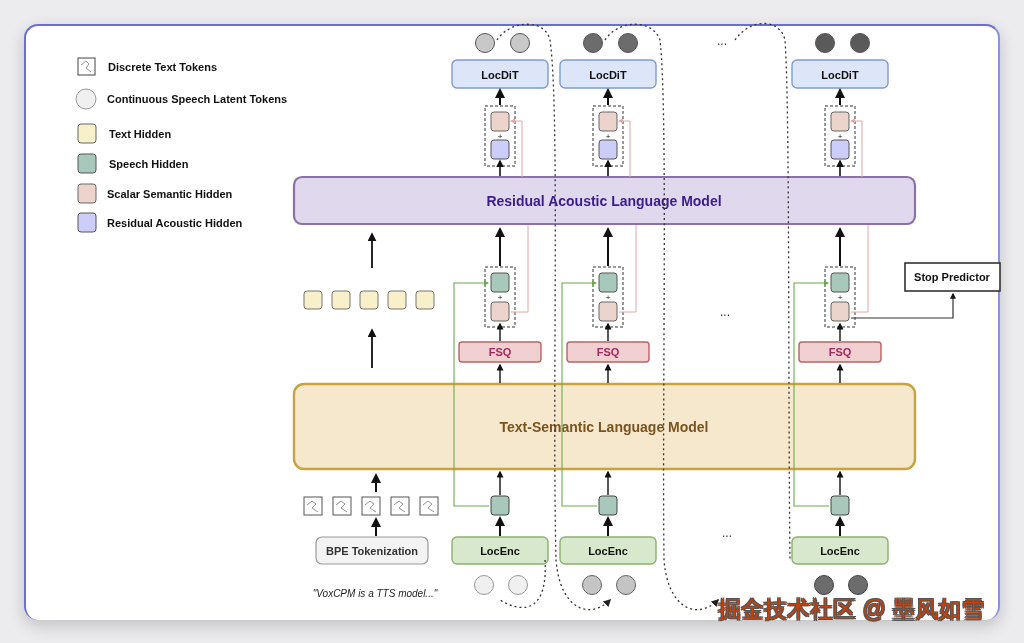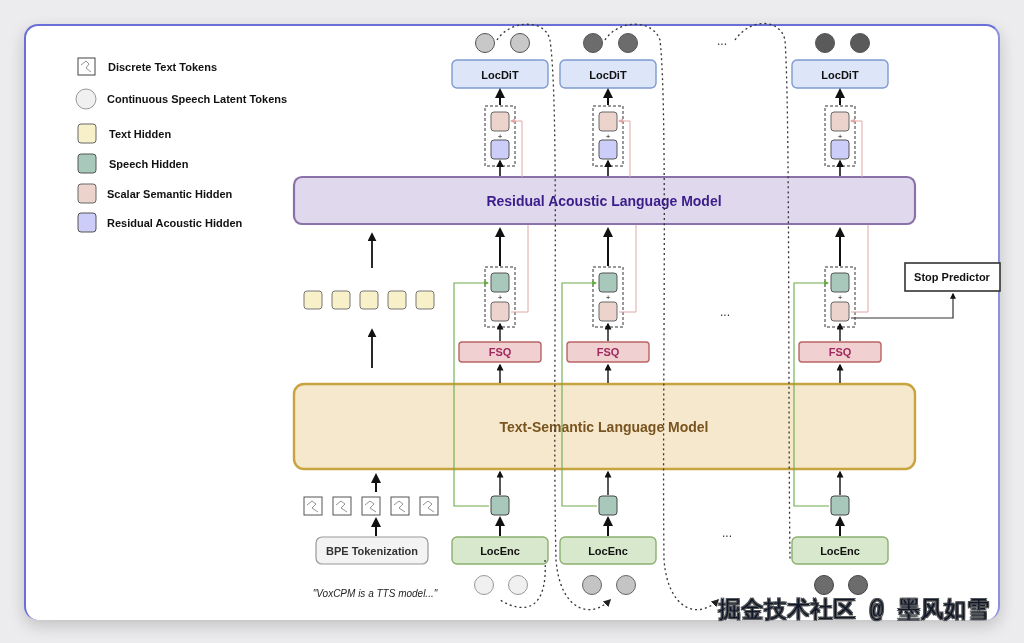--- a/index.html
+++ b/index.html
@@ -12,22 +12,22 @@
     .frame {
       position: absolute; left: 24px; top: 24px; width: 976px; height: 596px;
       background: #ffffff; border-radius: 14px;
       border-top: 2px solid #6a6fd8; border-left: 2px solid #6a6fd8; border-right: 2px solid #8c90de;
       box-shadow: 0 6px 16px rgba(0,0,0,0.18);
       box-sizing: border-box;
     }
     svg { position: absolute; left: 0; top: 0; }
     .lbl { font-family: "Liberation Sans", sans-serif; font-weight: bold; }
     .watermark {
-      position: absolute; left: 718px; top: 594px; font-size: 23px; color: #0f172a;
-      font-family: Liberation Mono, monospace;
+      position: absolute; left: 718px; top: 594px; font-size: 23px; color: #c2410c;
+      font-family: Liberation Sans, sans-serif;
       text-shadow: -1px -1px 0 #555, 1px -1px 0 #555, -1px 1px 0 #555, 1px 1px 0 #555;
       letter-spacing: 0px; white-space: nowrap;
     }
   </style>
 </head>
 <body>
 
 <div class="frame"></div>
 
 <svg id="diag" width="1024" height="643">

